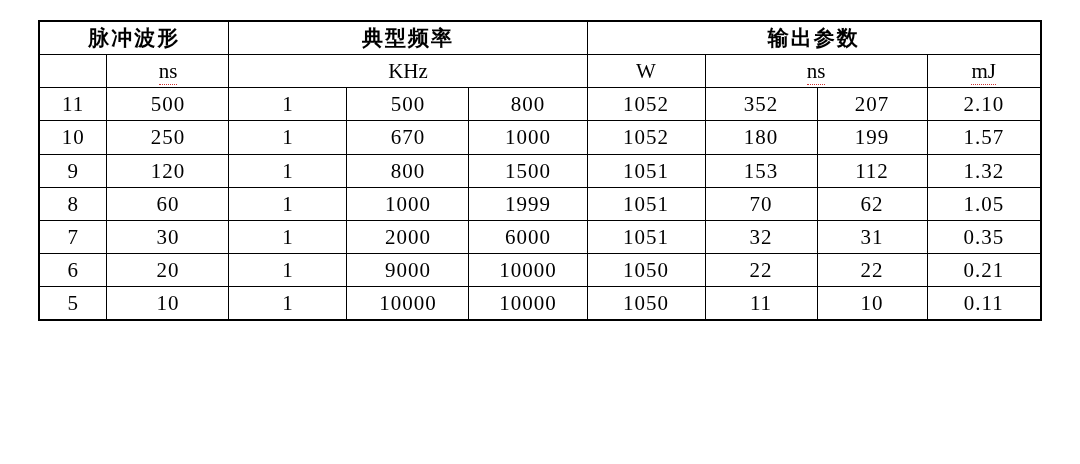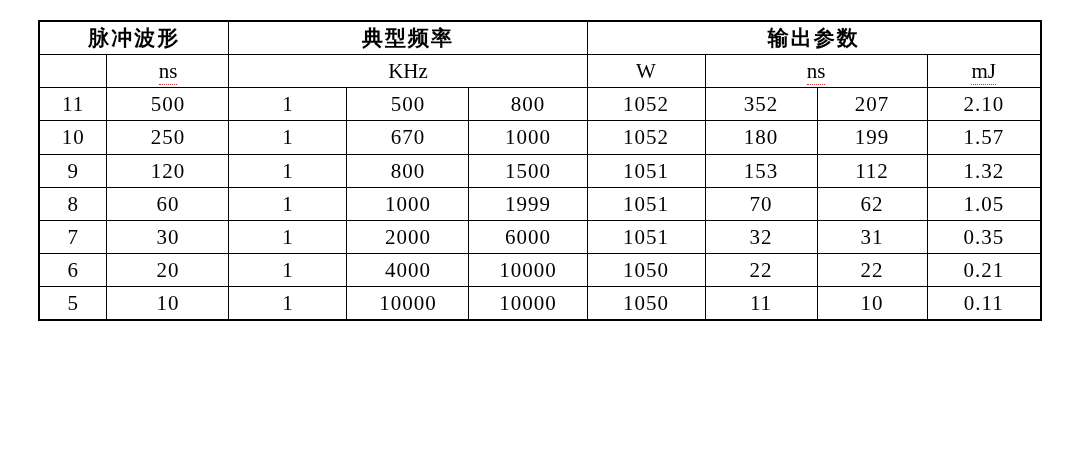--- a/index.html
+++ b/index.html
@@ -158,21 +158,21 @@
           <td class="num">6000</td>
           <td class="num">1051</td>
           <td class="num">32</td>
           <td class="num">31</td>
           <td class="num">0.35</td>
         </tr>
         <tr>
           <td class="num">6</td>
           <td class="num">20</td>
           <td class="num">1</td>
-          <td class="num">4000</td>
+          <td class="num">9000</td>
           <td class="num">10000</td>
           <td class="num">1050</td>
           <td class="num">22</td>
           <td class="num">22</td>
           <td class="num">0.21</td>
         </tr>
         <tr>
           <td class="num">5</td>
           <td class="num">10</td>
           <td class="num">1</td>

